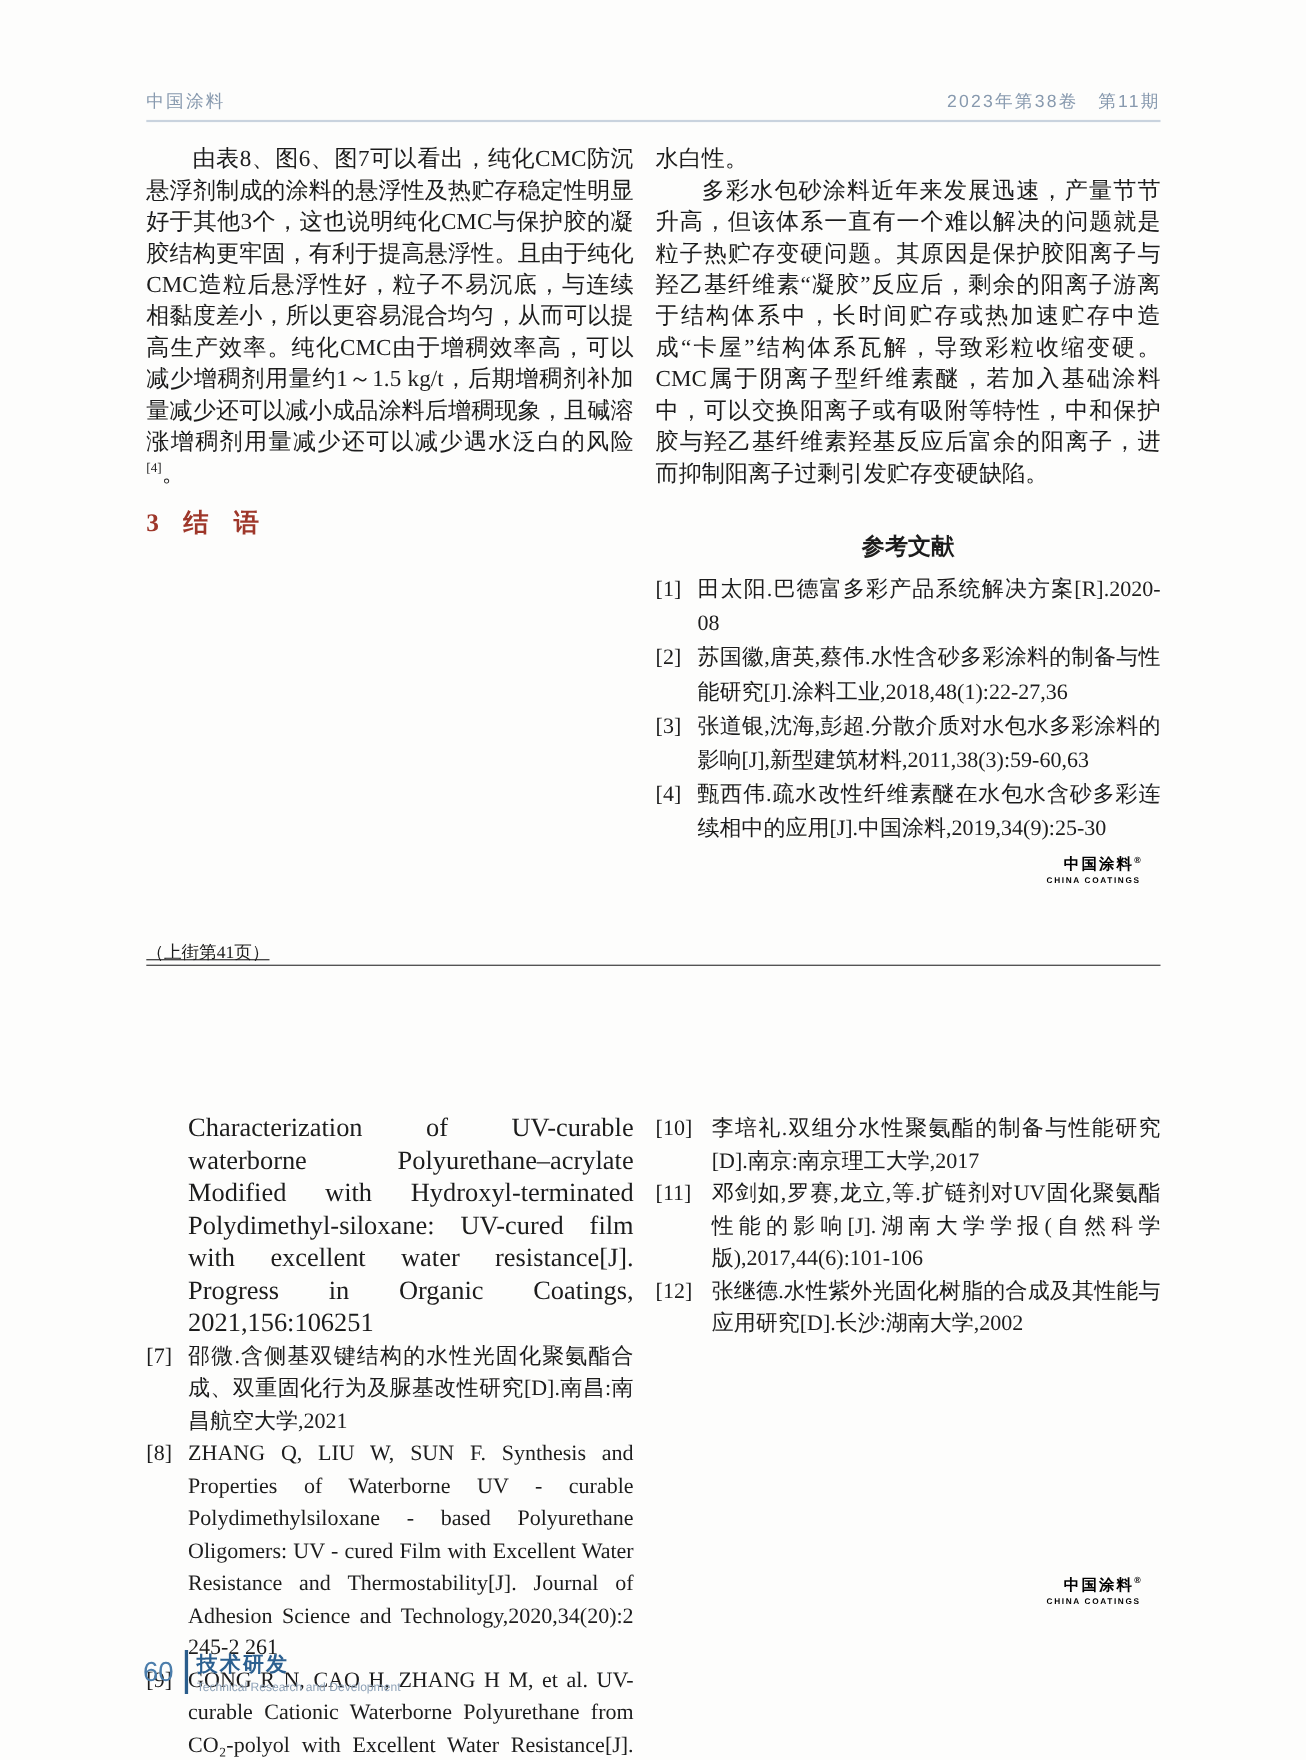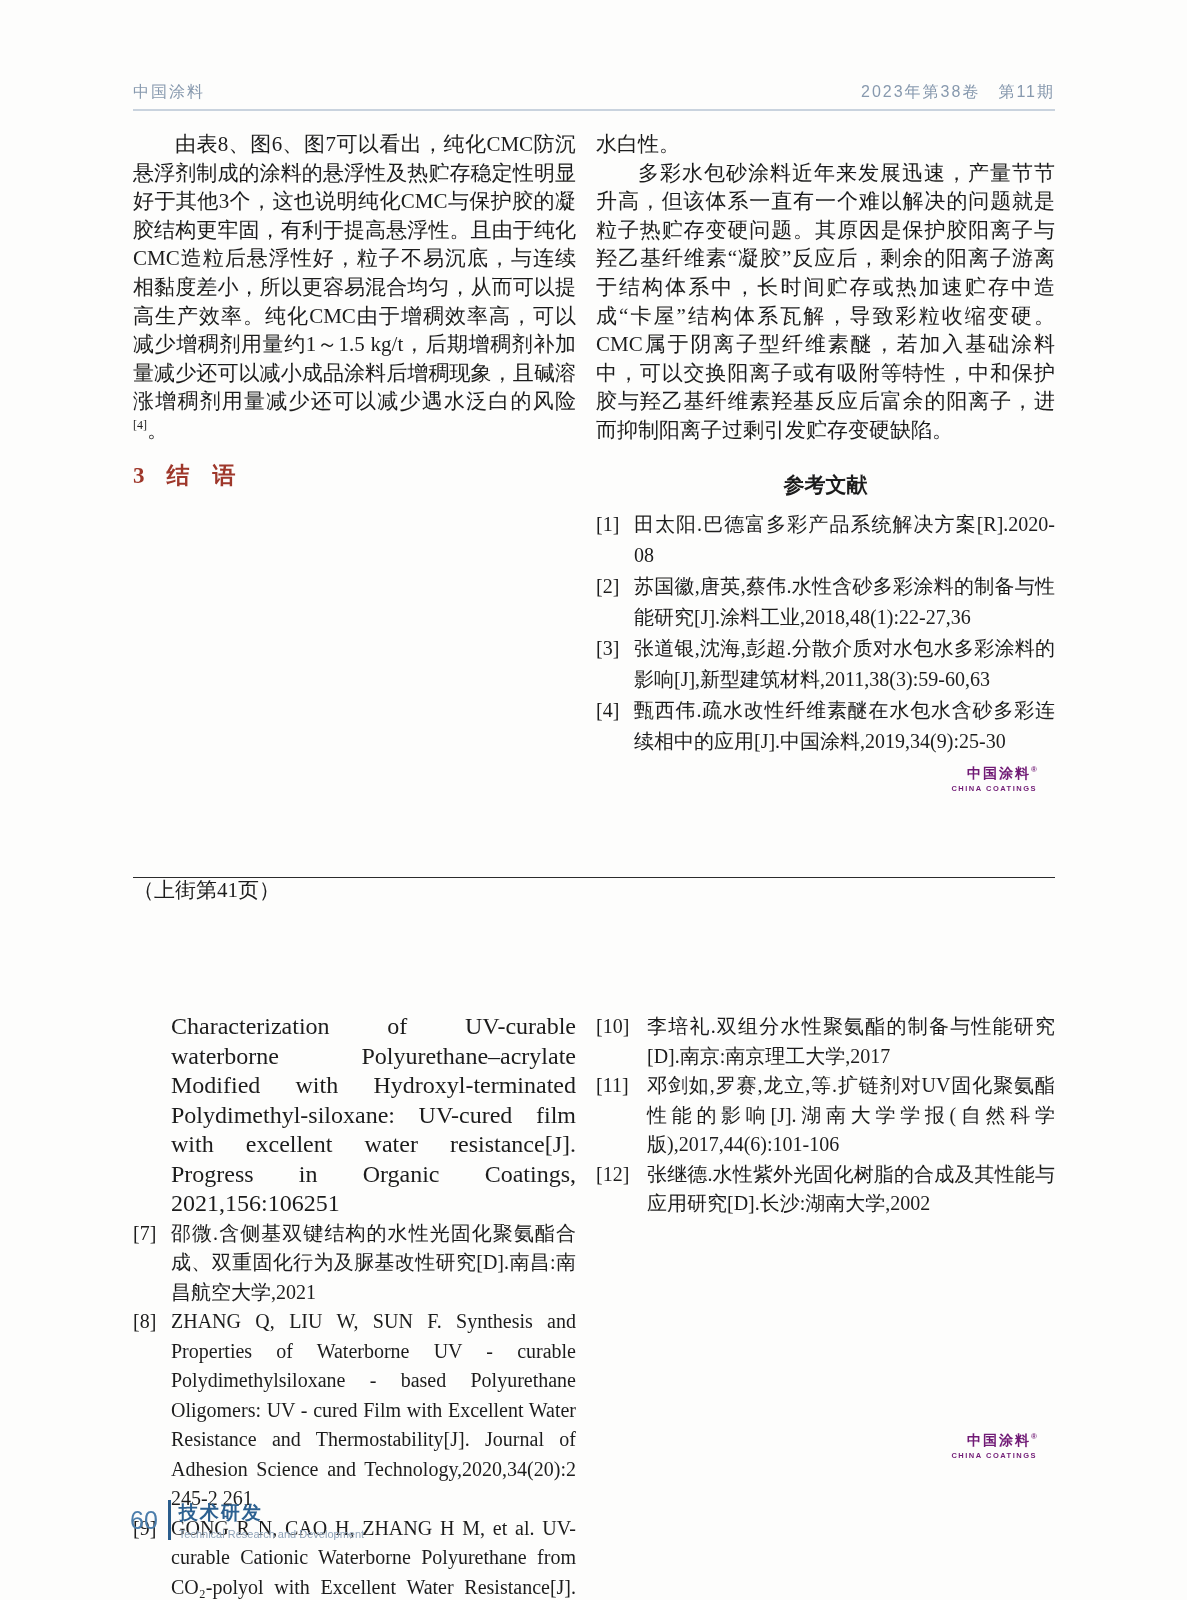--- a/index.html
+++ b/index.html
@@ -49,54 +49,55 @@
     margin-top: 15px;
     font-size: 23px;
     font-weight: bold;
     color: #9e372a;
     font-family: Liberation Serif, serif;
   }
   .section-heading .h-num { margin-right: 22px; }
   .para2 { margin-top: 13px; }
   
   .refs-title {
-    margin-top: 26px;
+    margin-top: 38px;
     text-align: center;
     font-weight: bold;
     font-size: 21px;
     margin-bottom: 10px;
   }
   .ref { display: flex; font-size: 20px; line-height: 31px; }
   .ref-num { flex: 0 0 38px; }
   .ref-num.wide { flex: 0 0 51px; }
   .ref-text { flex: 1; text-align: justify; }
   .bottom-section .ref { font-size: 20px; line-height: 29.5px; }
   .cont-block {
     margin-left: 38px;
     font-size: 24px;
     line-height: 29.5px;
     text-align: justify;
   }
   
-  .logo { text-align: right; color: #701a75; font-family: "Liberation Sans", "DejaVu Sans", sans-serif; }
+  .logo { text-align: right; color: #000000; font-family: "Liberation Sans", "DejaVu Sans", sans-serif; }
   .logo-cn { font-size: 14px; font-weight: bold; letter-spacing: 2px; }
   .logo-reg { font-size: 8px; vertical-align: super; letter-spacing: 0; }
   .logo-en { font-size: 7.5px; letter-spacing: 1.5px; font-weight: bold; margin-top: 1px; }
   .logo-top { margin-top: 8px; margin-right: 18px; }
   .logo-bottom { position: absolute; right: 150px; top: 1432px; }
   
   .divider {
     position: absolute;
     left: 133px; right: 132px; top: 877px;
     border: none; border-top: 1.5px solid #2b2b2b;
   }
   .continued-note {
     position: absolute;
-    left: 133px; top: 876px;
-    font-size: 21px;
+    left: 133px; top: 856px;
+    font-size: 16px;
+    text-decoration: underline;
   }
   
   .page-footer {
     position: absolute;
     left: 130px; top: 1500px;
     display: flex; align-items: center;
     font-family: "Liberation Sans", "DejaVu Sans", sans-serif;
   }
   .page-num { font-size: 25px; color: #4b7dab; margin-right: 10px; }
   .footer-bar { width: 3px; height: 40px; background: #2a5d8c; margin-right: 8px; }

